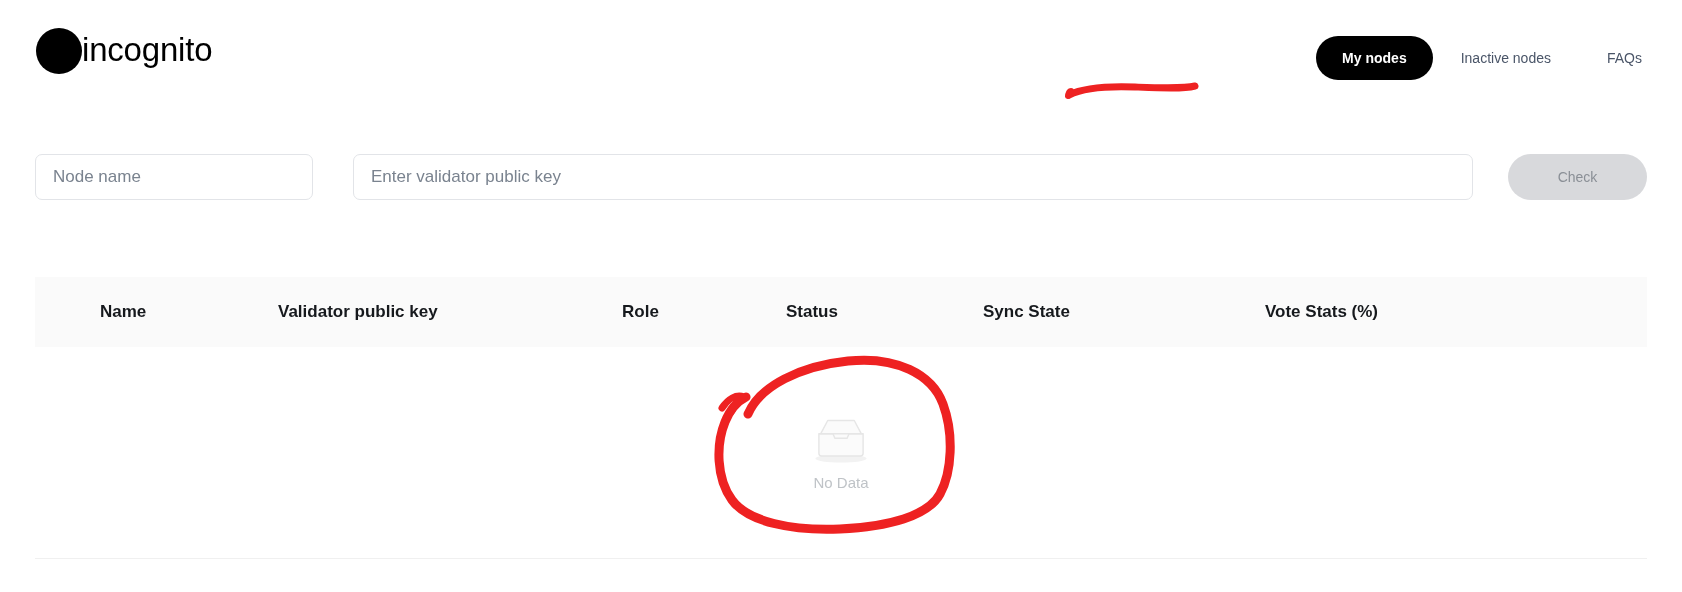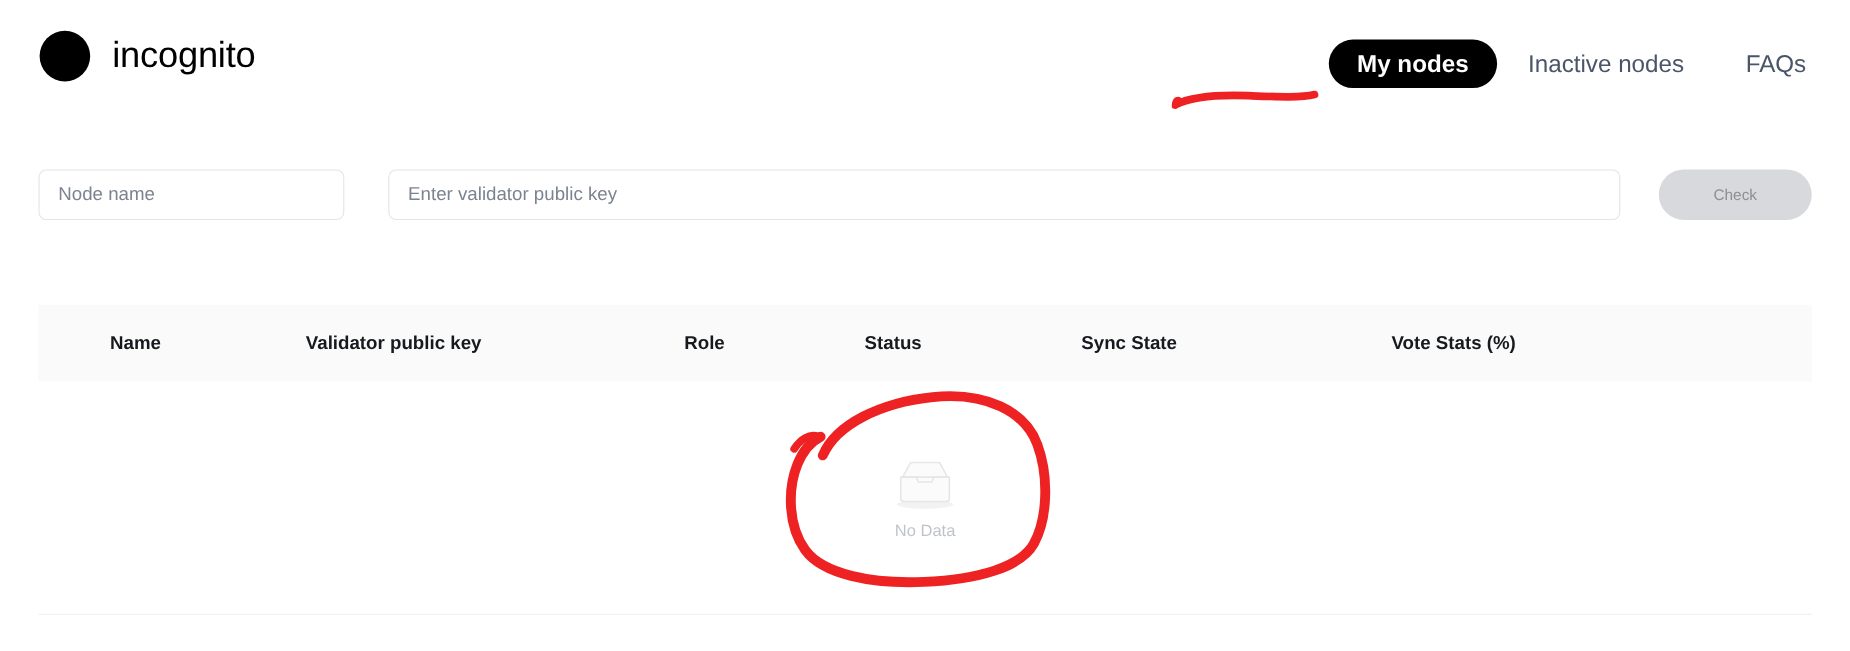--- a/index.html
+++ b/index.html
@@ -29,21 +29,21 @@
     display: flex;
     align-items: center;
   }
 
   .brand {
     position: absolute;
     left: 36px;
     top: 28px;
     display: flex;
     align-items: center;
-    gap: 20px;
+    gap: 0;
     text-align: right;
   }
 
   .brand-mark {
     width: 46px;
     height: 46px;
     border-radius: 50%;
     background: #000000;
     display: block;
   }
@@ -60,21 +60,21 @@
   .nav {
     position: absolute;
     right: 40px;
     top: 36px;
     display: flex;
     align-items: center;
     gap: 0px;
   }
 
   .nav-item {
-    font-size: 22px;
+    font-size: 14px;
     color: #4a5568;
     padding: 0 28px;
     line-height: 44px;
     white-space: nowrap;
     cursor: pointer;
   }
 
   .nav-item.active {
     background: #000000;
     color: #ffffff;

